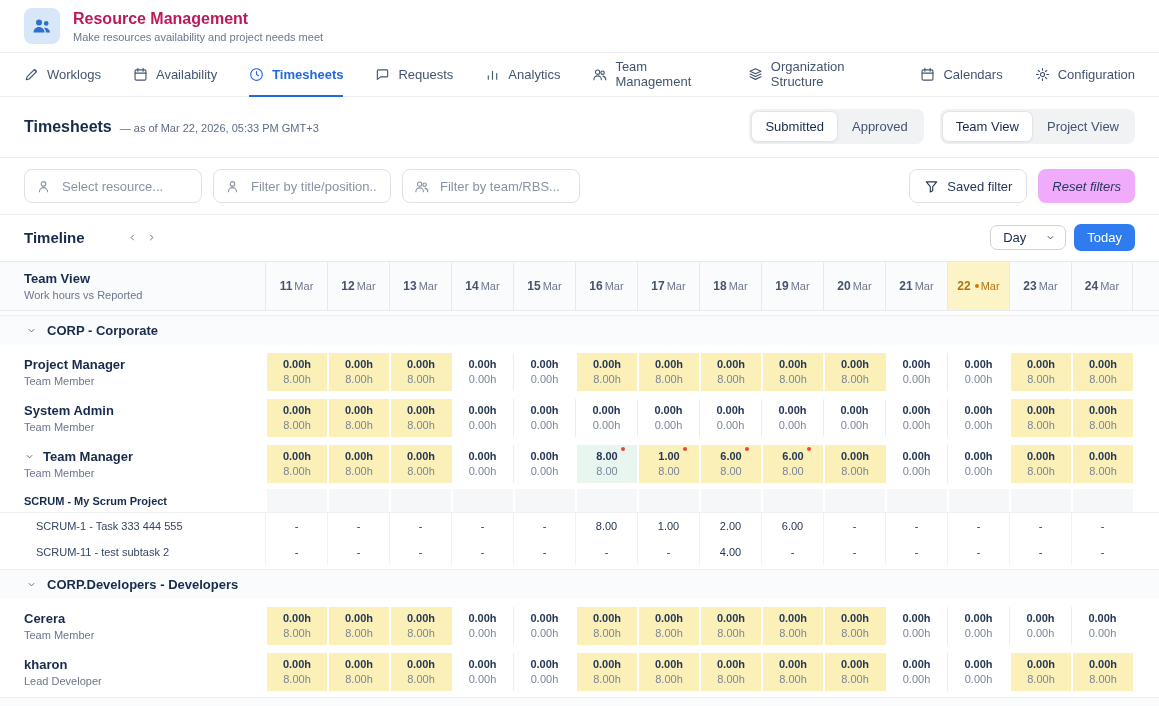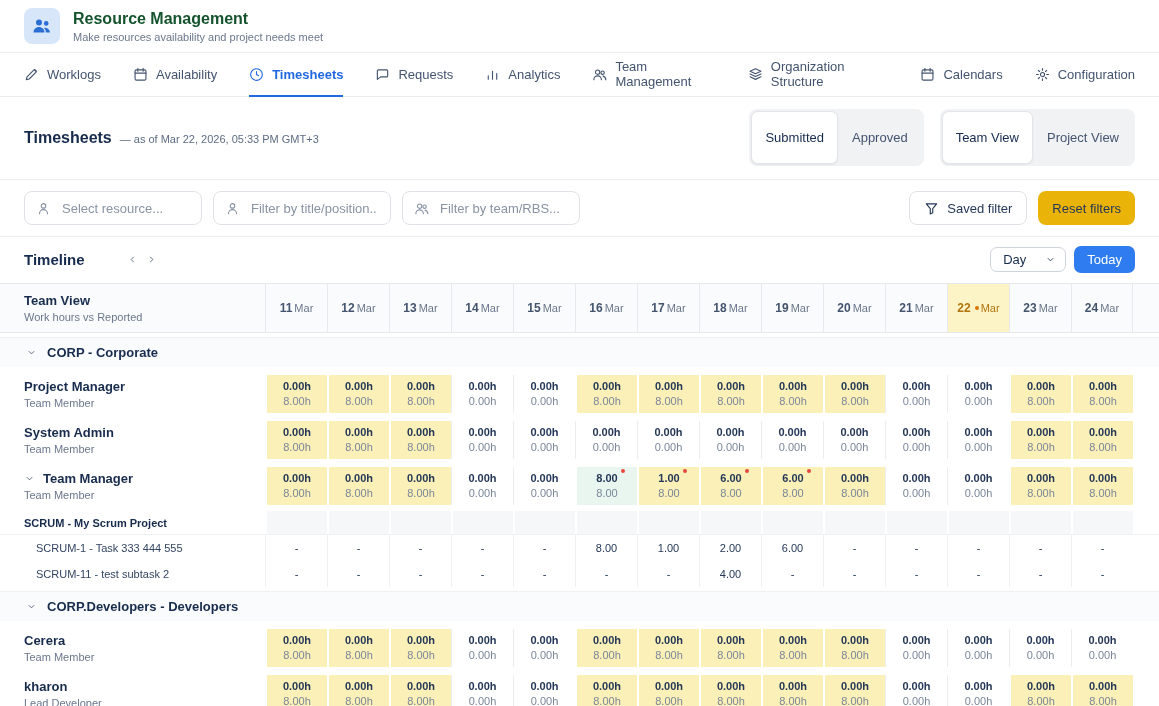--- a/index.html
+++ b/index.html
@@ -9,48 +9,48 @@
     font-family:"Liberation Sans", sans-serif; color:#172b4d;
   }
   .icn { display:inline-flex; align-items:center; justify-content:center; }
   .icn svg { width:15px; height:15px; display:block; }
   .icn.sm svg { width:11px; height:11px; }
   .icn.lg svg { width:20px; height:20px; }
 
   
   .app-header { display:flex; align-items:center; gap:13px; padding:8px 24px; border-bottom:1px solid #ebedf0; height:53px; }
   .logo { width:36px; height:36px; border-radius:8px; background:#d8e6fa; color:#2b6fd4; display:flex; align-items:center; justify-content:center; }
-  .app-title { font-size:16px; font-weight:700; color:#14532d; }
+  .app-title { font-size:16px; font-weight:700; color:#be185d; }
   .app-sub { font-size:11px; color:#6b778c; margin-top:3px; }
 
   
   .tabs { display:flex; gap:32px; padding:0 24px; border-bottom:1px solid #ebedf0; height:44px; }
   .tab { display:flex; align-items:center; gap:8px; font-size:13px; color:#44546f; cursor:pointer; border-bottom:2px solid transparent; margin-bottom:-1px; }
   .tab.active { color:#2268e0; border-bottom-color:#2268e0; font-weight:700; }
 
   
   .page-head { display:flex; justify-content:space-between; align-items:center; padding:12px 24px 13px; border-bottom:1px solid #ebedf0; }
   .ph-titleline { display:flex; align-items:baseline; gap:8px; }
   .ph-title { font-size:16px; font-weight:700; }
   .ph-asof { font-size:11px; color:#5e6c84; }
   .ph-desc { font-size:12px; color:#44546f; margin-top:9px; }
   .ph-right { display:flex; gap:16px; align-items:center; }
   .seg { background:#f1f2f4; border-radius:8px; padding:2px; display:flex; font-size:13px; }
-  .seg-item { padding:18px 13px; border-radius:7px; color:#44546f; border:1px solid transparent; cursor:pointer; }
+  .seg-item { padding:7px 13px; border-radius:7px; color:#44546f; border:1px solid transparent; cursor:pointer; }
   .seg-item.active { background:#fff; border-color:#e2e4e8; color:#172b4d; font-weight:500; box-shadow:0 1px 2px rgba(9,30,66,.06); }
 
   
   .filters { display:flex; align-items:flex-end; gap:11px; padding:11px 24px; border-bottom:1px solid #ebedf0; }
   .finput { display:flex; align-items:center; gap:9px; width:178px; height:34px; border:1px solid #dfe1e6; border-radius:8px; padding:0 11px; color:#8993a4; }
   .finput input { border:none; outline:none; background:transparent; flex:1; min-width:0; font-family:inherit; font-size:13px; color:#172b4d; }
   .finput input::placeholder { color:#8993a4; }
   .fspacer { flex:1; }
   .btn { display:flex; align-items:center; gap:8px; height:34px; padding:0 14px; border-radius:8px; font-size:13px; color:#253858; cursor:pointer; }
   .btn.saved { border:1px solid #dfe1e6; background:#fff; }
-  .btn.reset { background:#eab308; }
+  .btn.reset { background:#f0abfc;font-style:italic; }
 
   
   .tl-bar { display:flex; align-items:center; padding:9px 24px 10px; }
   .tl-title { font-size:15px; font-weight:700; margin-right:38px; }
   .nav-chev { color:#44546f; cursor:pointer; padding:2px 4px; }
   .tl-date { width:238px; text-align:center; font-size:13px; font-weight:700; display:flex; align-items:center; justify-content:center; gap:7px; cursor:pointer; }
   .tl-spacer { flex:1; }
   .select { display:flex; align-items:center; gap:19px; border:1px solid #cfd4db; border-radius:7px; padding:4px 9px 4px 12px; font-size:13px; margin-right:8px; cursor:pointer; }
   .btn-today { background:#2e7cf0; color:#fff; border-radius:7px; padding:6px 13px; font-size:13px; cursor:pointer; }
 

